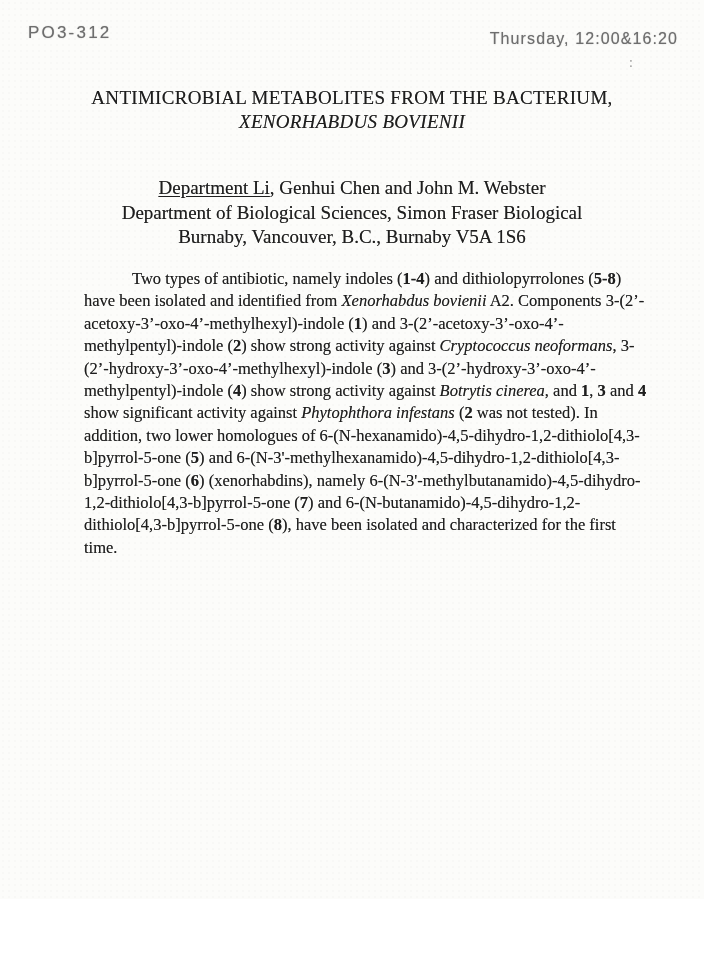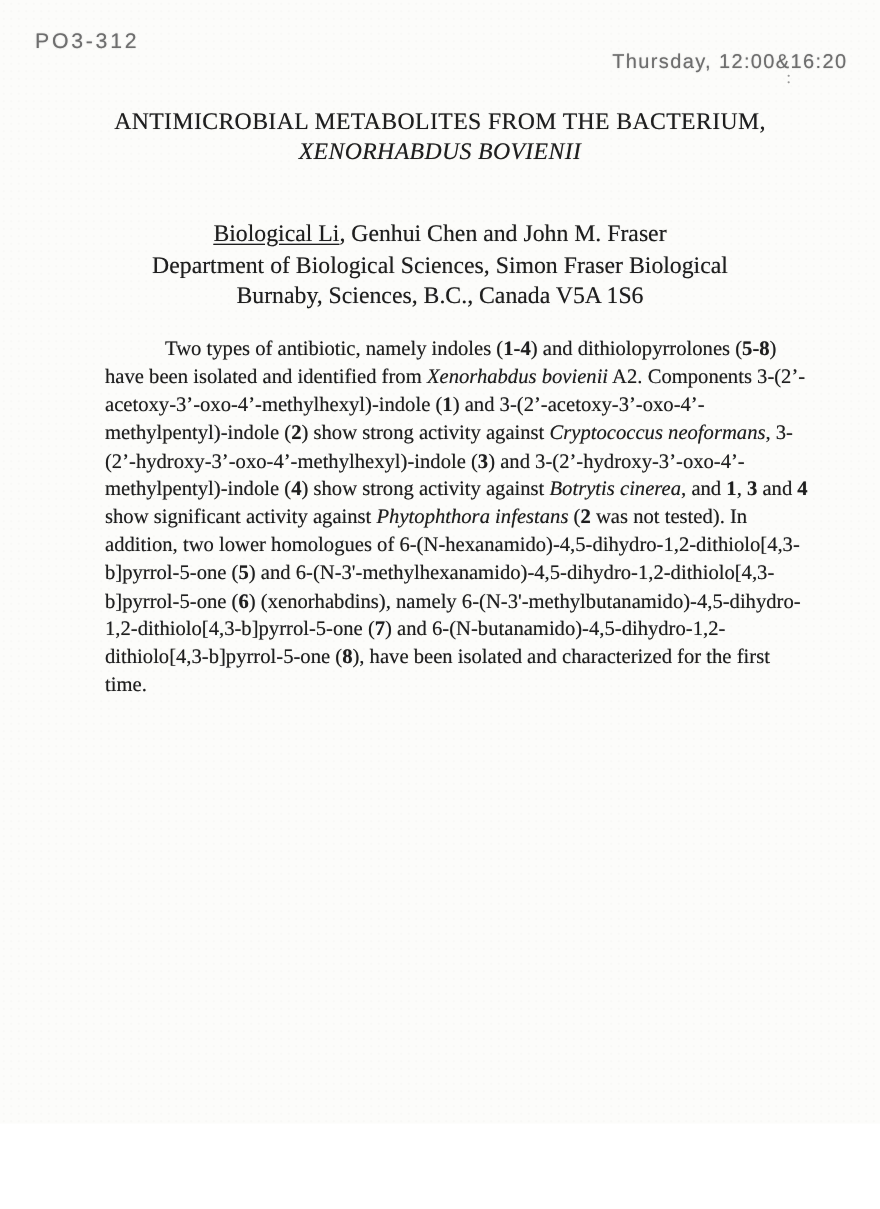--- a/index.html
+++ b/index.html
@@ -32,21 +32,21 @@
     color: #6e6e6e;
     text-shadow: 0 0 1px rgba(120,120,120,0.65);
   }
   .session-code {
     font-size: 17px;
     letter-spacing: 2.2px;
   }
   .session-time {
     font-size: 16px;
     letter-spacing: 1.1px;
-    margin-top: 18px;
+    margin-top: 7px;
   }
   .scan-artifact {
     position: absolute;
     left: 629px;
     top: 55px;
     font-size: 14px;
     color: rgba(70,70,70,0.55);
     font-family: "Liberation Serif", serif;
   }
   .doc-text {
@@ -100,20 +100,20 @@
   </div>
 
   <span class="scan-artifact">:</span>
 
   <div class="title-block doc-text">
     <div class="title-line1">ANTIMICROBIAL METABOLITES FROM THE BACTERIUM,</div>
     <div class="title-line2">XENORHABDUS BOVIENII</div>
   </div>
 
   <div class="author-block doc-text">
-    <div class="author-names"><span class="run-u">Biological Li</span><span>, Genhui Chen and John M. Fraser</span></div>
+    <div class="author-names"><span class="run-u">Department Li</span><span>, Genhui Chen and John M. Webster</span></div>
     <div class="affiliation">Department of Biological Sciences, Simon Fraser Biological</div>
-    <div class="address">Burnaby, Sciences, B.C., Canada V5A 1S6</div>
+    <div class="address">Burnaby, Vancouver, B.C., Burnaby V5A 1S6</div>
   </div>
 
   <p class="abstract doc-text"><span>Two types of antibiotic, namely indoles (</span><span class="run-b">1-4</span><span>) and dithiolopyrrolones (</span><span class="run-b">5-8</span><span>) have been isolated and identified from </span><span class="run-i">Xenorhabdus bovienii</span><span> A2. Components 3-(2’-acetoxy-3’-oxo-4’-methylhexyl)-indole (</span><span class="run-b">1</span><span>) and 3-(2’-acetoxy-3’-oxo-4’-methylpentyl)-indole (</span><span class="run-b">2</span><span>) show strong activity against </span><span class="run-i">Cryptococcus neoformans</span><span>, 3-(2’-hydroxy-3’-oxo-4’-methylhexyl)-indole (</span><span class="run-b">3</span><span>) and 3-(2’-hydroxy-3’-oxo-4’-methylpentyl)-indole (</span><span class="run-b">4</span><span>) show strong activity against </span><span class="run-i">Botrytis cinerea</span><span>, and </span><span class="run-b">1</span><span>, </span><span class="run-b">3</span><span> and </span><span class="run-b">4</span><span> show significant activity against </span><span class="run-i">Phytophthora infestans</span><span> (</span><span class="run-b">2</span><span> was not tested). In addition, two lower homologues of 6-(N-hexanamido)-4,5-dihydro-1,2-dithiolo[4,3-b]pyrrol-5-one (</span><span class="run-b">5</span><span>) and 6-(N-3'-methylhexanamido)-4,5-dihydro-1,2-dithiolo[4,3-b]pyrrol-5-one (</span><span class="run-b">6</span><span>) (xenorhabdins), namely 6-(N-3'-methylbutanamido)-4,5-dihydro-1,2-dithiolo[4,3-b]pyrrol-5-one (</span><span class="run-b">7</span><span>) and 6-(N-butanamido)-4,5-dihydro-1,2-dithiolo[4,3-b]pyrrol-5-one (</span><span class="run-b">8</span><span>), have been isolated and characterized for the first time.</span></p>
 
 </div>
 
 </body></html>

